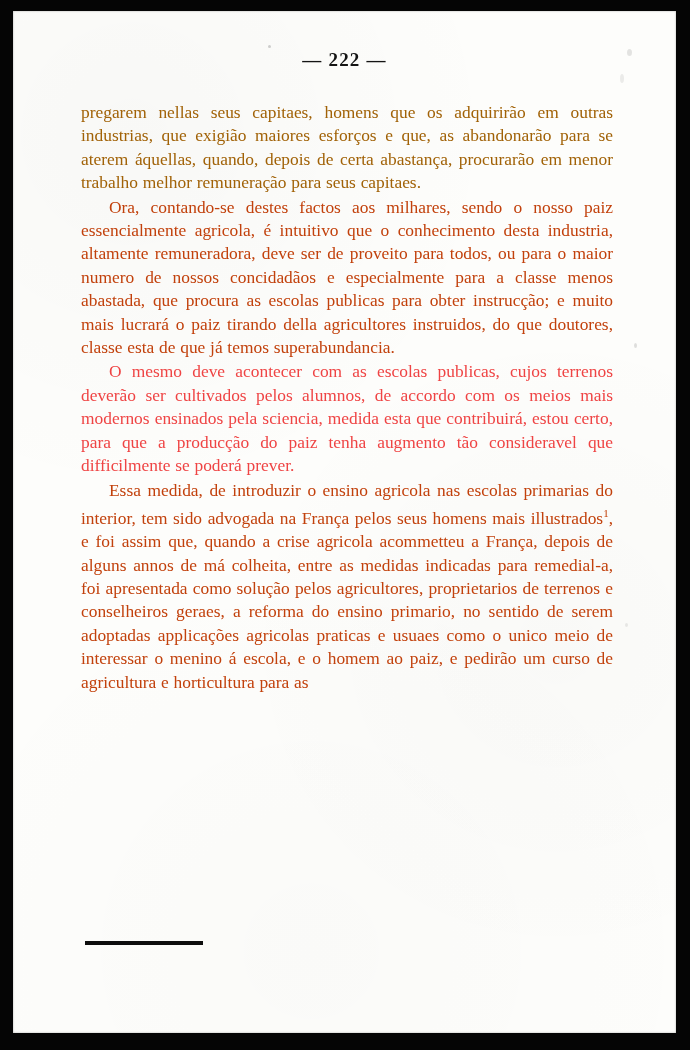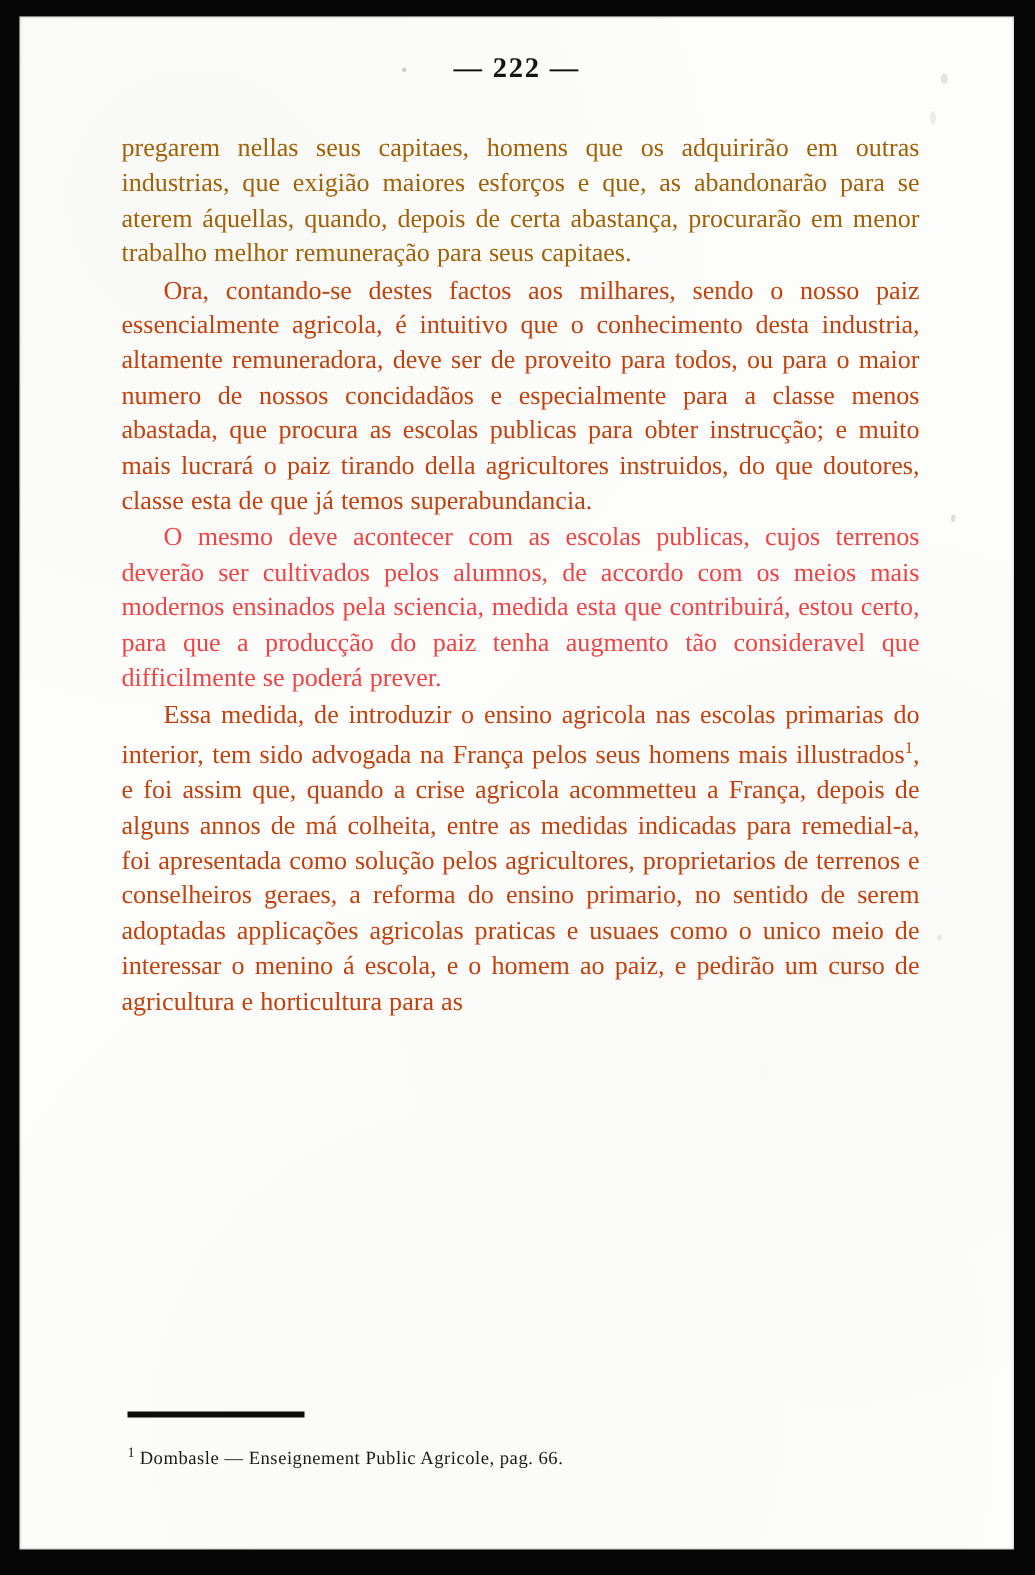--- a/index.html
+++ b/index.html
@@ -49,21 +49,21 @@
 
   .content {
     position: relative;
     z-index: 2;
     padding: 0;
   }
 
   
   .folio {
     text-align: center;
-    margin-top: 24px;
+    margin-top: 38px;
     font-size: 19px;
     font-weight: bold;
     letter-spacing: 1.2px;
     color: #141414;
     font-family: "Liberation Serif", serif;
   }
 
   .body-copy {
     margin: 30px 63px 0 68px;
     color: #131313;
@@ -155,21 +155,20 @@
 
         <p class="para ink-c">O mesmo deve acontecer com as escolas publicas, cujos terrenos deverão ser cultivados pelos alumnos, de accordo com os meios mais modernos ensinados pela sciencia, medida esta que contribuirá, estou certo, para que a producção do paiz tenha augmento tão consideravel que difficilmente se poderá prever.</p>
 
         <p class="para ink-b"><span>Essa medida, de introduzir o ensino agricola nas escolas primarias do interior, tem sido advogada na França pelos seus homens mais illustrados</span><span class="fn-marker">1</span><span>, e foi assim que, quando a crise agricola acommetteu a França, depois de alguns annos de má colheita, entre as medidas indicadas para remedial-a, foi apresentada como solução pelos agricultores, proprietarios de terrenos e conselheiros geraes, a reforma do ensino primario, no sentido de serem adoptadas applicações agricolas praticas e usuaes como o unico meio de interessar o menino á escola, e o homem ao paiz, e pedirão um curso de agricultura e horticultura para as</span></p>
 
       </div>
     </div>
 
     <div class="footnote-zone">
       <div class="fn-rule"></div>
-      <div class="fn-text"><span class="fn-num">1</span><span>Dombasle — Enseignement Public Agricole, pag. 66.</span></div>
     </div>
 
     <div class="speck s5"></div>
     <div class="speck s1"></div>
     <div class="speck s2"></div>
     <div class="speck s3"></div>
     <div class="speck s4"></div>
 
   </div>
 </div>

